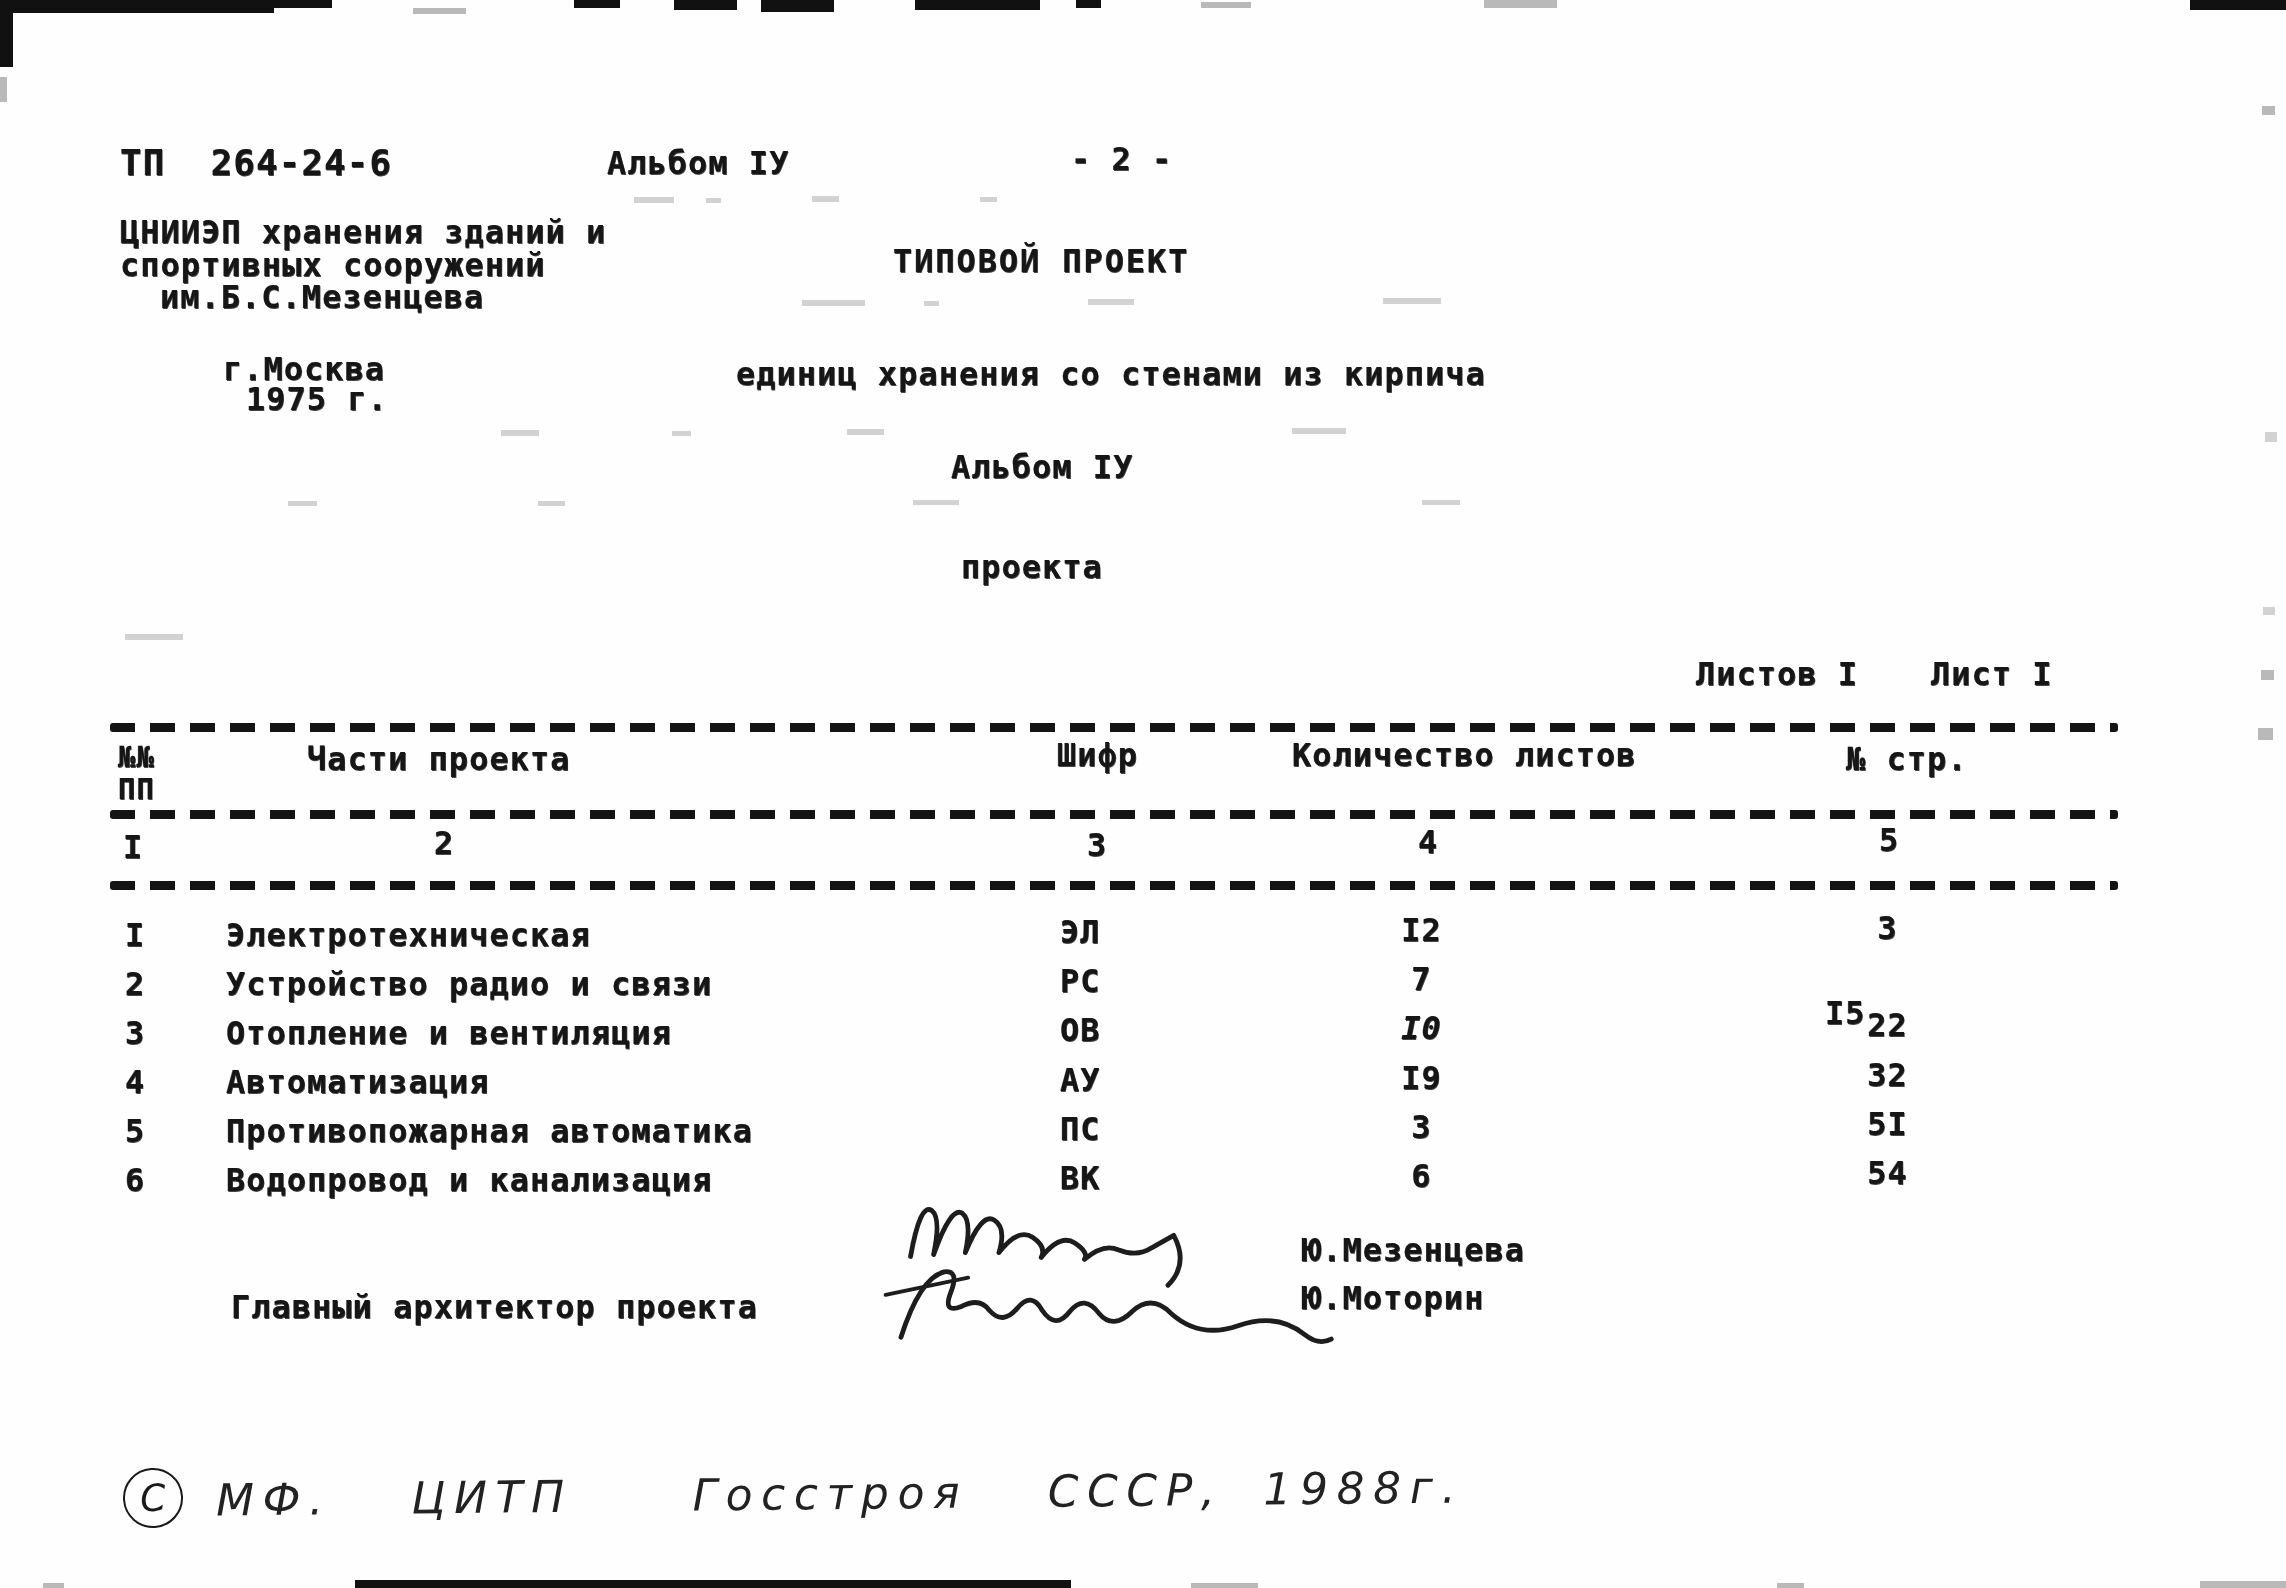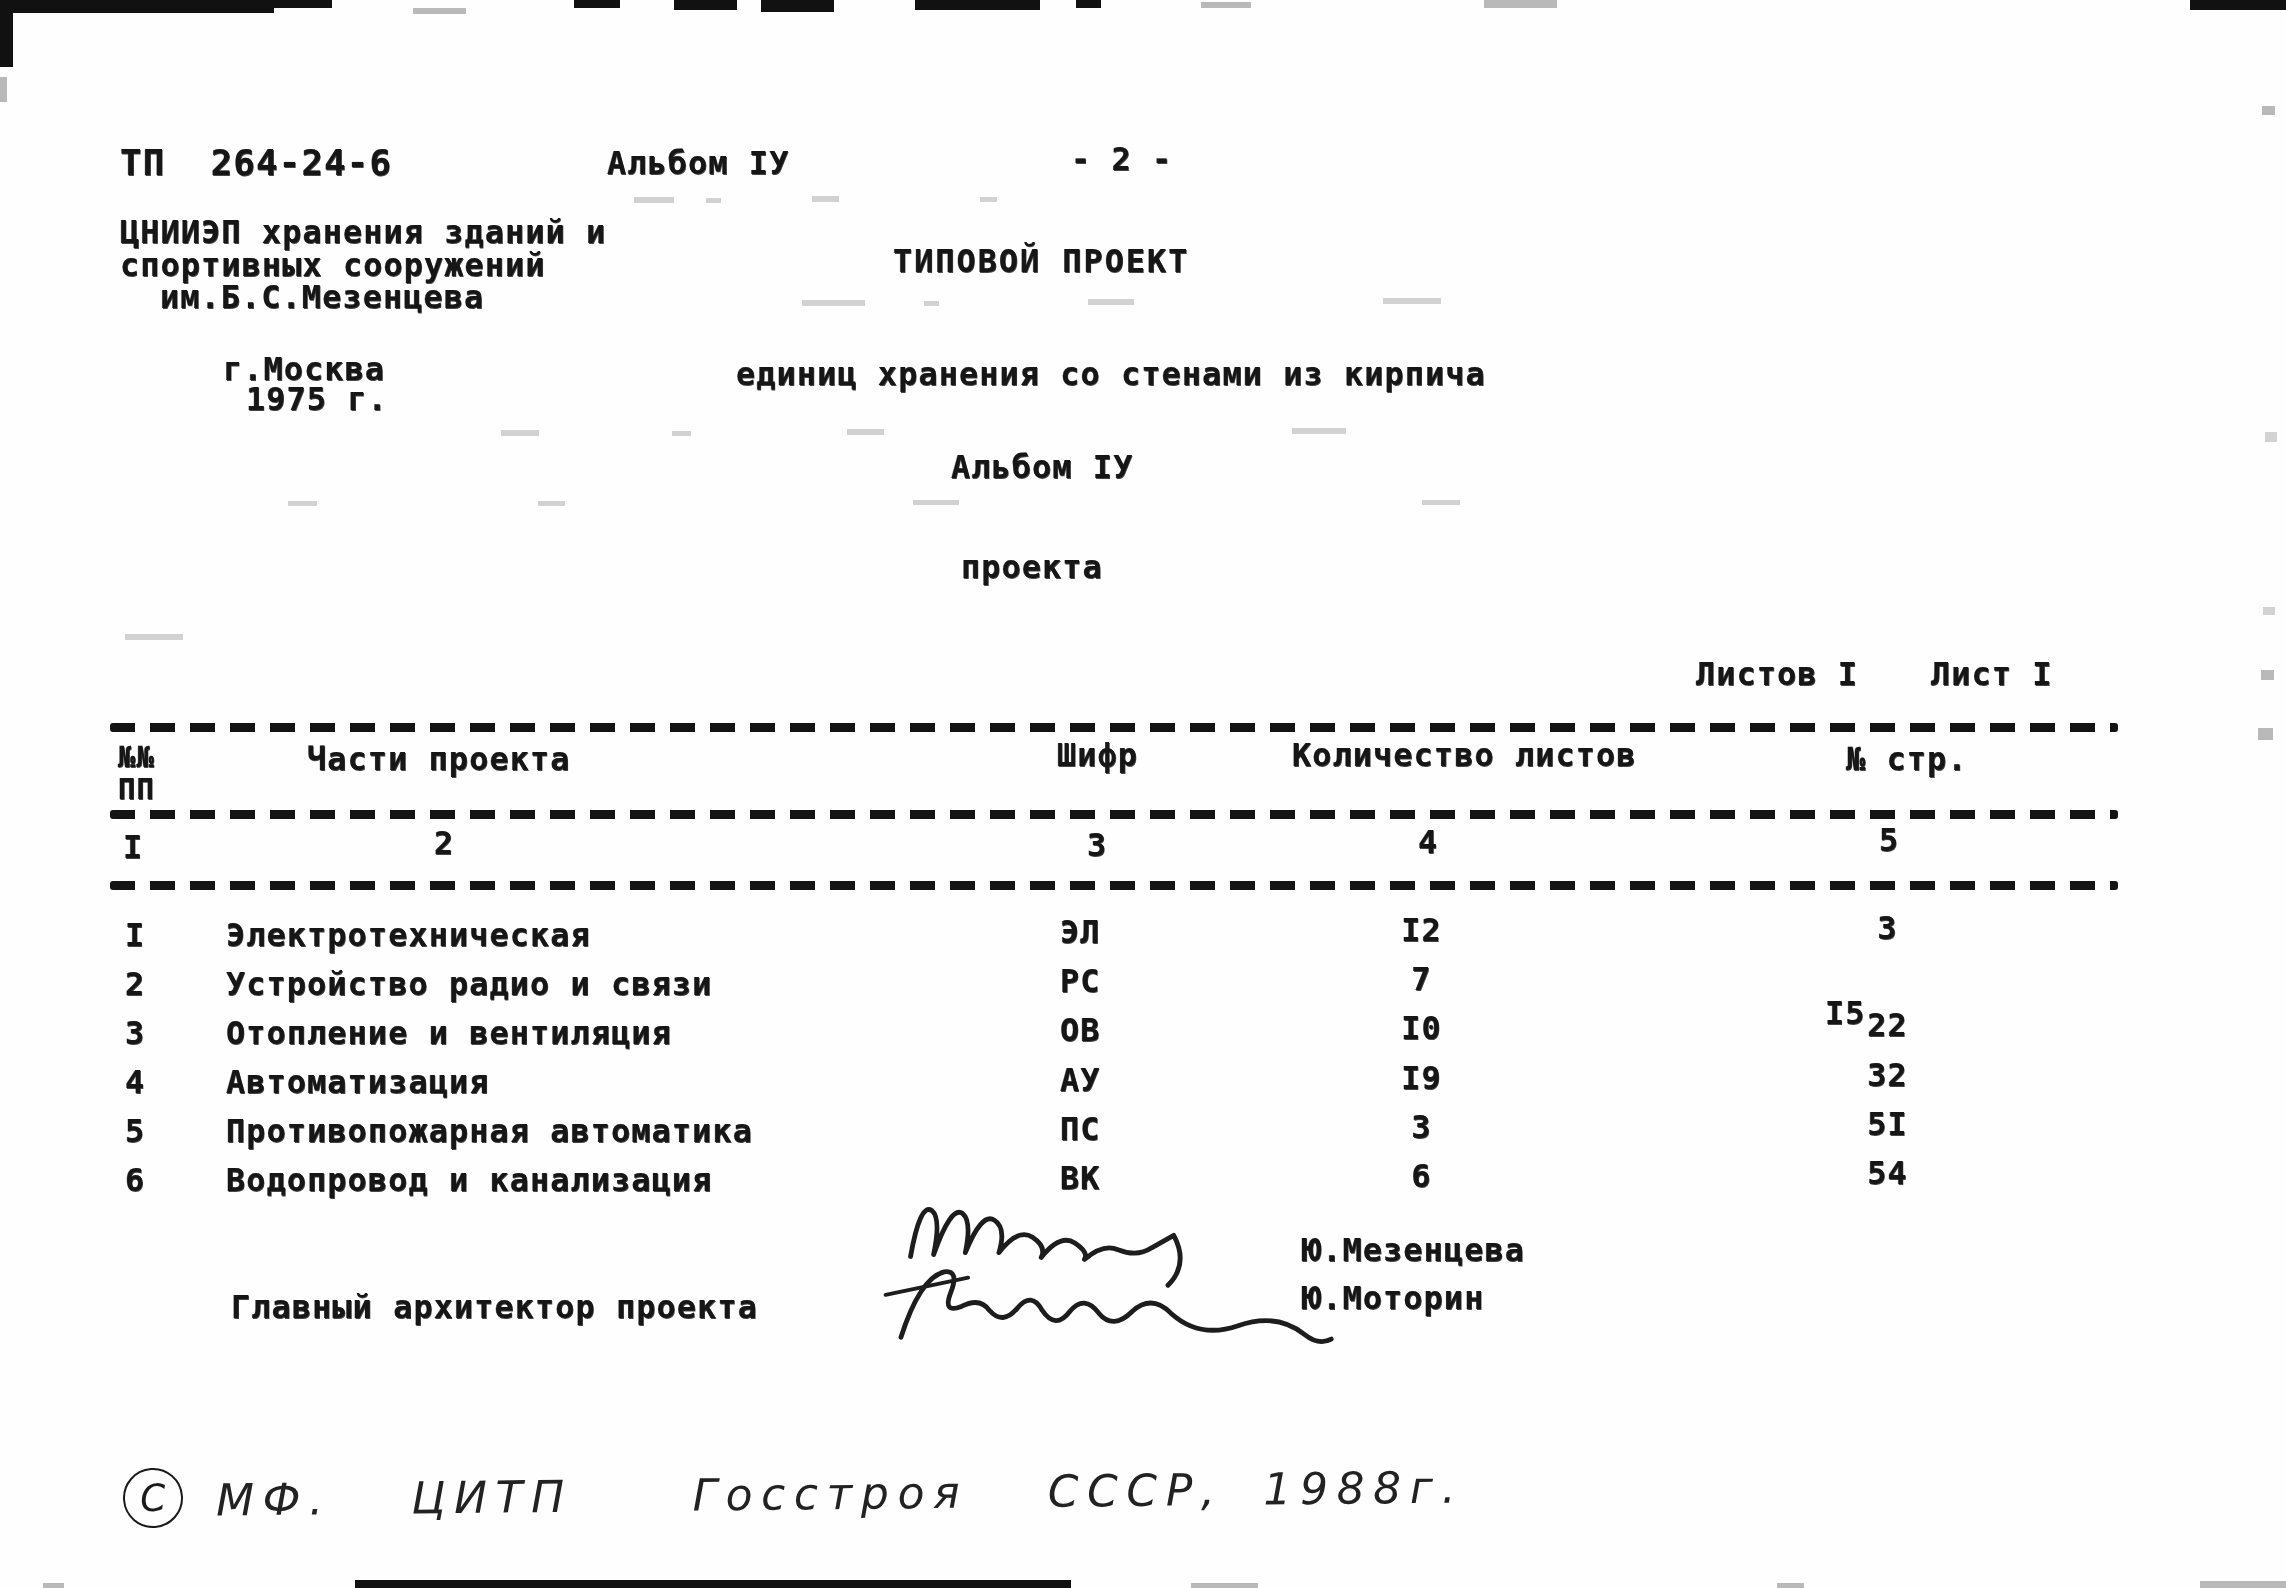--- a/index.html
+++ b/index.html
@@ -114,21 +114,21 @@
     <div class="tw" style="left:226px;top:965px;">Устройство радио и связи</div>
     <div class="tw" style="left:1060px;top:962px;">РС</div>
     <div class="tw" style="left:1359px;top:960px;width:125px;text-align:center;">7</div>
     <div class="tw" style="left:1825px;top:957px;width:125px;text-align:left;margin-top:37px;">I5</div>
   </div>
 
   <div>
     <div class="tw" style="left:125px;top:1014px;">3</div>
     <div class="tw" style="left:226px;top:1014px;">Отопление и вентиляция</div>
     <div class="tw" style="left:1060px;top:1011px;">ОВ</div>
-    <div class="tw" style="left:1359px;top:1009px;width:125px;text-align:center;">I0</div>
+    <div class="tw" style="left:1359px;top:1009px;width:125px;text-align:center;font-style:italic;">I0</div>
     <div class="tw" style="left:1825px;top:1006px;width:125px;text-align:center;">22</div>
   </div>
 
   <div>
     <div class="tw" style="left:125px;top:1063px;">4</div>
     <div class="tw" style="left:226px;top:1063px;">Автоматизация</div>
     <div class="tw" style="left:1060px;top:1061px;">АУ</div>
     <div class="tw" style="left:1359px;top:1059px;width:125px;text-align:center;">I9</div>
     <div class="tw" style="left:1825px;top:1056px;width:125px;text-align:center;">32</div>
   </div>

